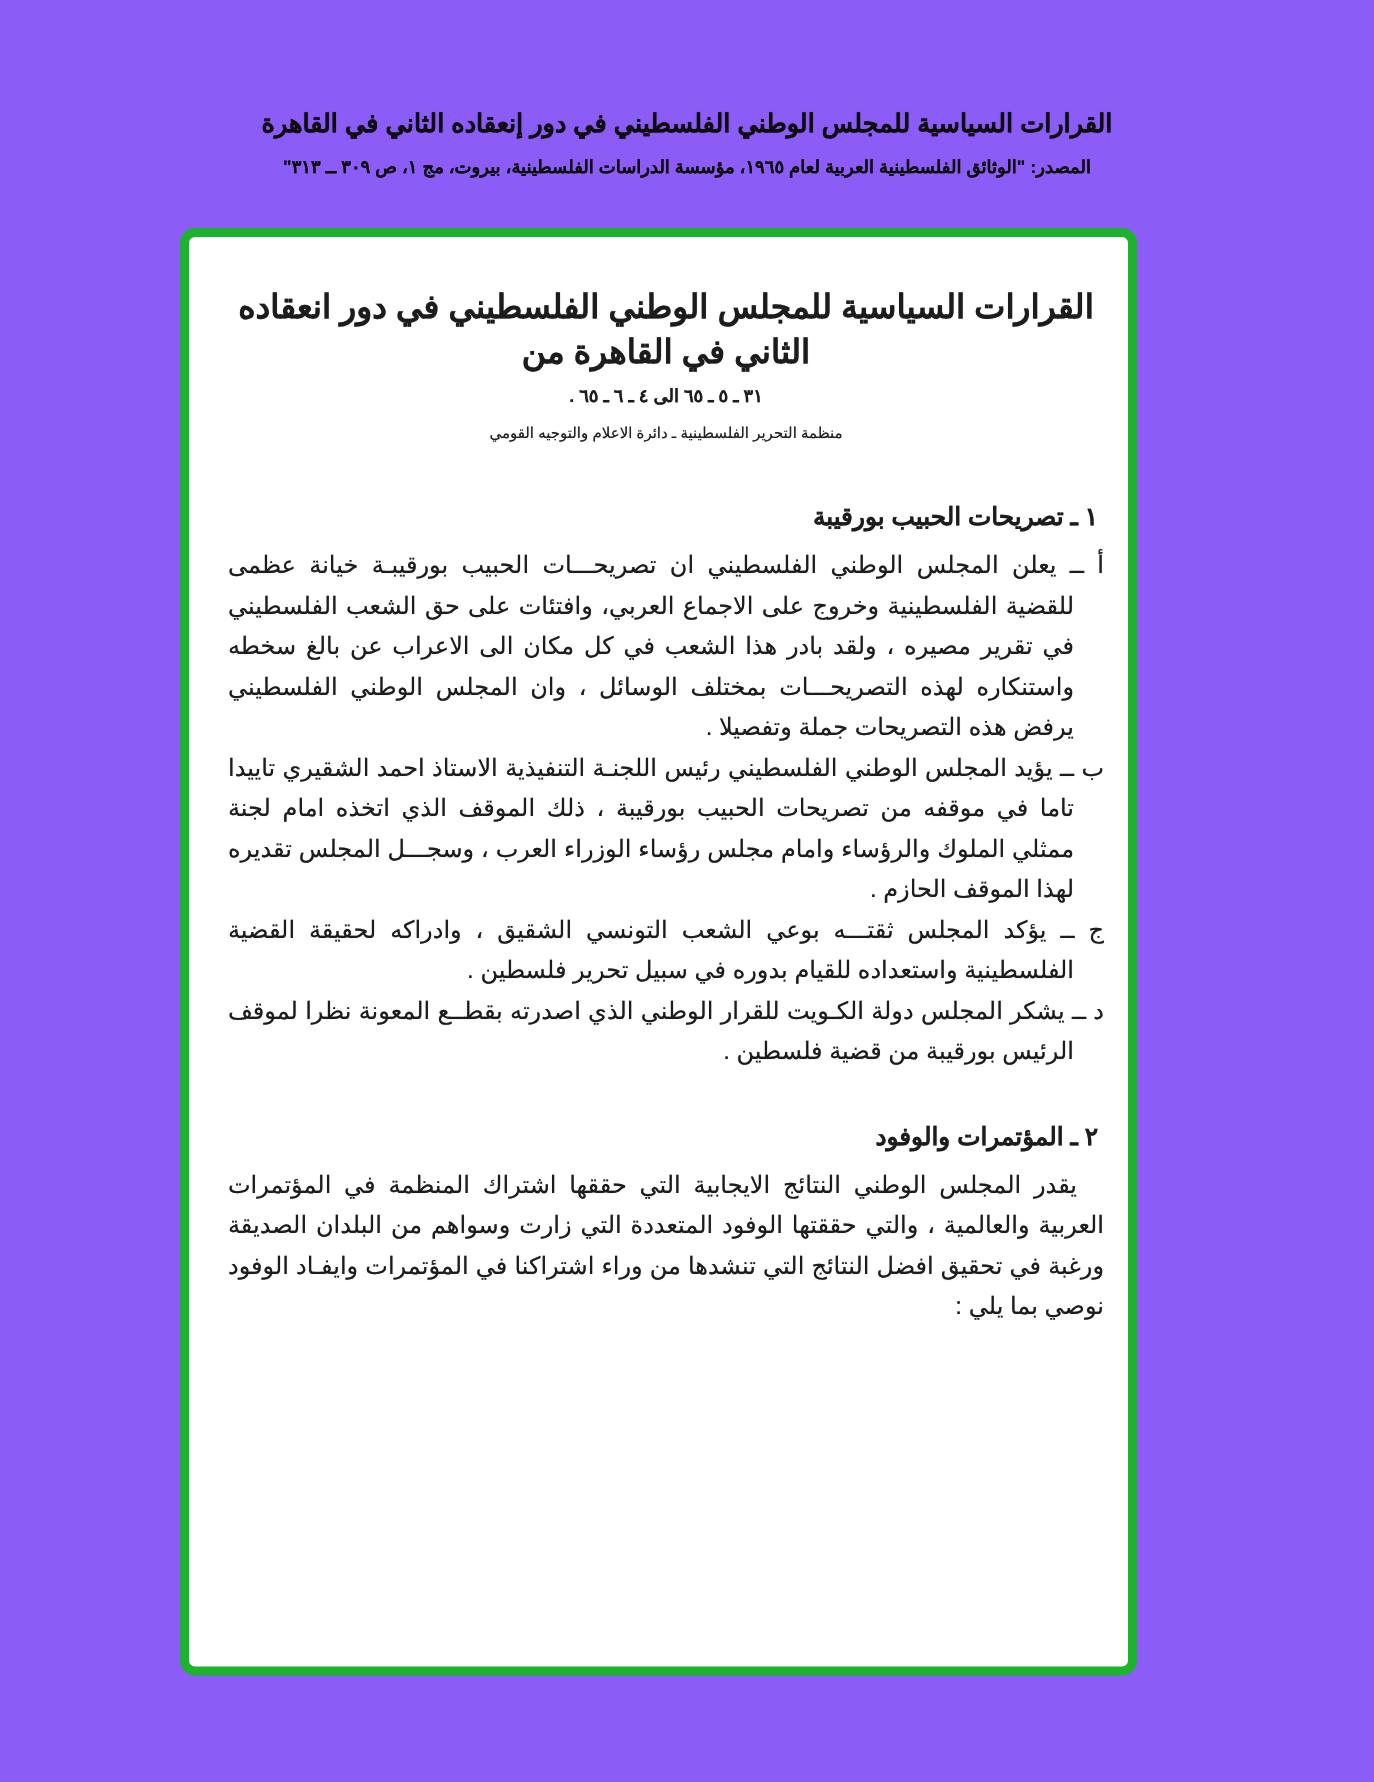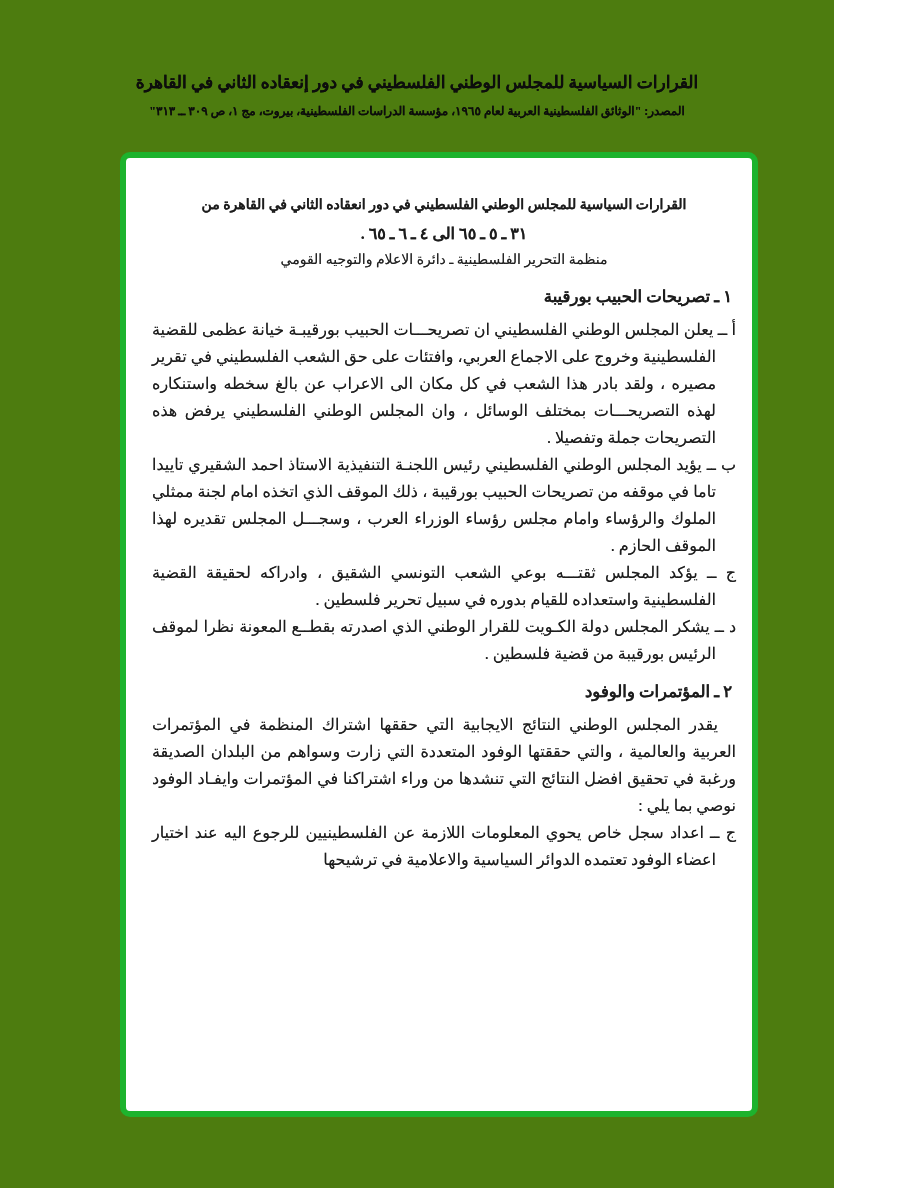--- a/index.html
+++ b/index.html
@@ -1,40 +1,40 @@
 <!DOCTYPE html>
 <html lang="ar"><head>
 <meta charset="utf-8">
 <style>
   html,body{margin:0;padding:0;background:#ffffff;}
   .page{
-    position:relative;width:834px;height:1188px;background:#4d7c0f;
-    font-family:Liberation Serif, serif;color:#161616;overflow:hidden;
+    position:relative;width:916px;height:1188px;background:#8b5cf6;
+    font-family:Liberation Sans, sans-serif;color:#161616;overflow:hidden;
   }
   
   .hdr{position:absolute;left:0;width:100%;text-align:center;direction:rtl;}
   .hdr-title{top:72px;font-size:17px;font-weight:bold;letter-spacing:0;color:#0d0d0d;
     text-shadow:0 0 .5px rgba(0,0,0,.8);}
   .hdr-source{top:104px;font-size:12px;font-weight:bold;color:#0d0d0d;
     text-shadow:0 0 .4px rgba(0,0,0,.7);}
   
   .frame{
     position:absolute;left:120px;top:152px;width:626px;height:953px;
     border:6px solid #1db32d;border-radius:10px;background:#ffffff;box-sizing:content-box;
   }
   
   .doc{
     position:absolute;inset:0;padding:32px 16px 0 26px;direction:rtl;
     font-size:16px;line-height:27px;color:#1c1c1c;
     text-shadow:0 0 .45px rgba(20,20,20,.6);
   }
-  .doc-title{text-align:center;font-size:14px;font-weight:bold;line-height:30px;margin:0 6px;}
-  .doc-date{text-align:center;font-size:16px;font-weight:bold;line-height:28px;}
-  .doc-org{text-align:center;font-size:14px;line-height:24px;margin-bottom:8px;color:#222;}
-  .section-heading{font-size:16.5px;font-weight:bold;line-height:30px;margin:10px 4px 4px 0;}
+  .doc-title{text-align:center;font-size:22px;font-weight:bold;line-height:30px;margin:0 6px;}
+  .doc-date{text-align:center;font-size:12px;font-weight:bold;line-height:28px;}
+  .doc-org{text-align:center;font-size:10px;line-height:24px;margin-bottom:8px;color:#222;}
+  .section-heading{font-size:16.5px;font-weight:bold;line-height:30px;margin:28px 4px 4px 0;}
   .section-intro{margin:0 6px 4px 0;text-align:justify;text-indent:18px;}
   .doc-item{margin:2px 2px 6px 0;text-align:justify;padding-right:20px;text-indent:-20px;}
   .item-label{font-weight:normal;}
   .doc p{margin:0;}
 </style>
 </head>
 <body>
 
 <div class="page">
 
@@ -55,20 +55,19 @@
           <div class="doc-section">
             <div class="section-heading">١ ـ تصريحات الحبيب بورقيبة</div>
             <p class="doc-item"><span class="item-label">أ ــ </span><span class="item-text">يعلن المجلس الوطني الفلسطيني ان تصريحـــات الحبيب بورقيبـة خيانة عظمى للقضية الفلسطينية وخروج على الاجماع العربي، وافتئات على حق الشعب الفلسطيني في تقرير مصيره ، ولقد بادر هذا الشعب في كل مكان الى الاعراب عن بالغ سخطه واستنكاره لهذه التصريحـــات بمختلف الوسائل ، وان المجلس الوطني الفلسطيني يرفض هذه التصريحات جملة وتفصيلا .</span></p>
             <p class="doc-item"><span class="item-label">ب ــ </span><span class="item-text">يؤيد المجلس الوطني الفلسطيني رئيس اللجنـة التنفيذية الاستاذ احمد الشقيري تاييدا تاما في موقفه من تصريحات الحبيب بورقيبة ، ذلك الموقف الذي اتخذه امام لجنة ممثلي الملوك والرؤساء وامام مجلس رؤساء الوزراء العرب ، وسجـــل المجلس تقديره لهذا الموقف الحازم .</span></p>
             <p class="doc-item"><span class="item-label">ج ــ </span><span class="item-text">يؤكد المجلس ثقتـــه بوعي الشعب التونسي الشقيق ، وادراكه لحقيقة القضية الفلسطينية واستعداده للقيام بدوره في سبيل تحرير فلسطين .</span></p>
             <p class="doc-item"><span class="item-label">د ــ </span><span class="item-text">يشكر المجلس دولة الكـويت للقرار الوطني الذي اصدرته بقطــع المعونة نظرا لموقف الرئيس بورقيبة من قضية فلسطين .</span></p>
           </div>
           <div class="doc-section">
             <div class="section-heading">٢ ـ المؤتمرات والوفود</div>
             <p class="section-intro">يقدر المجلس الوطني النتائج الايجابية التي حققها اشتراك المنظمة في المؤتمرات العربية والعالمية ، والتي حققتها الوفود المتعددة التي زارت وسواهم من البلدان الصديقة ورغبة في تحقيق افضل النتائج التي تنشدها من وراء اشتراكنا في المؤتمرات وايفـاد الوفود نوصي بما يلي :</p>
-            <p class="doc-item"><span class="item-label">ج ــ </span><span class="item-text">اعداد سجل خاص يحوي المعلومات اللازمة عن الفلسطينيين للرجوع اليه عند اختيار اعضاء الوفود تعتمده الدوائر السياسية والاعلامية في ترشيحها</span></p>
           </div>
         </div>
 
     </div>
   </div>
 
 </div>
 
 </body></html>

